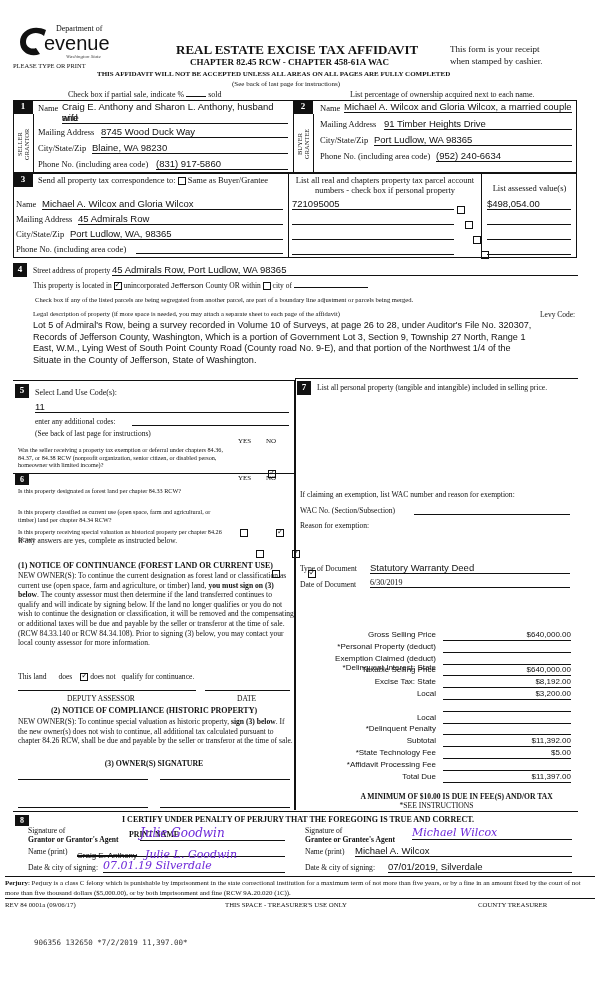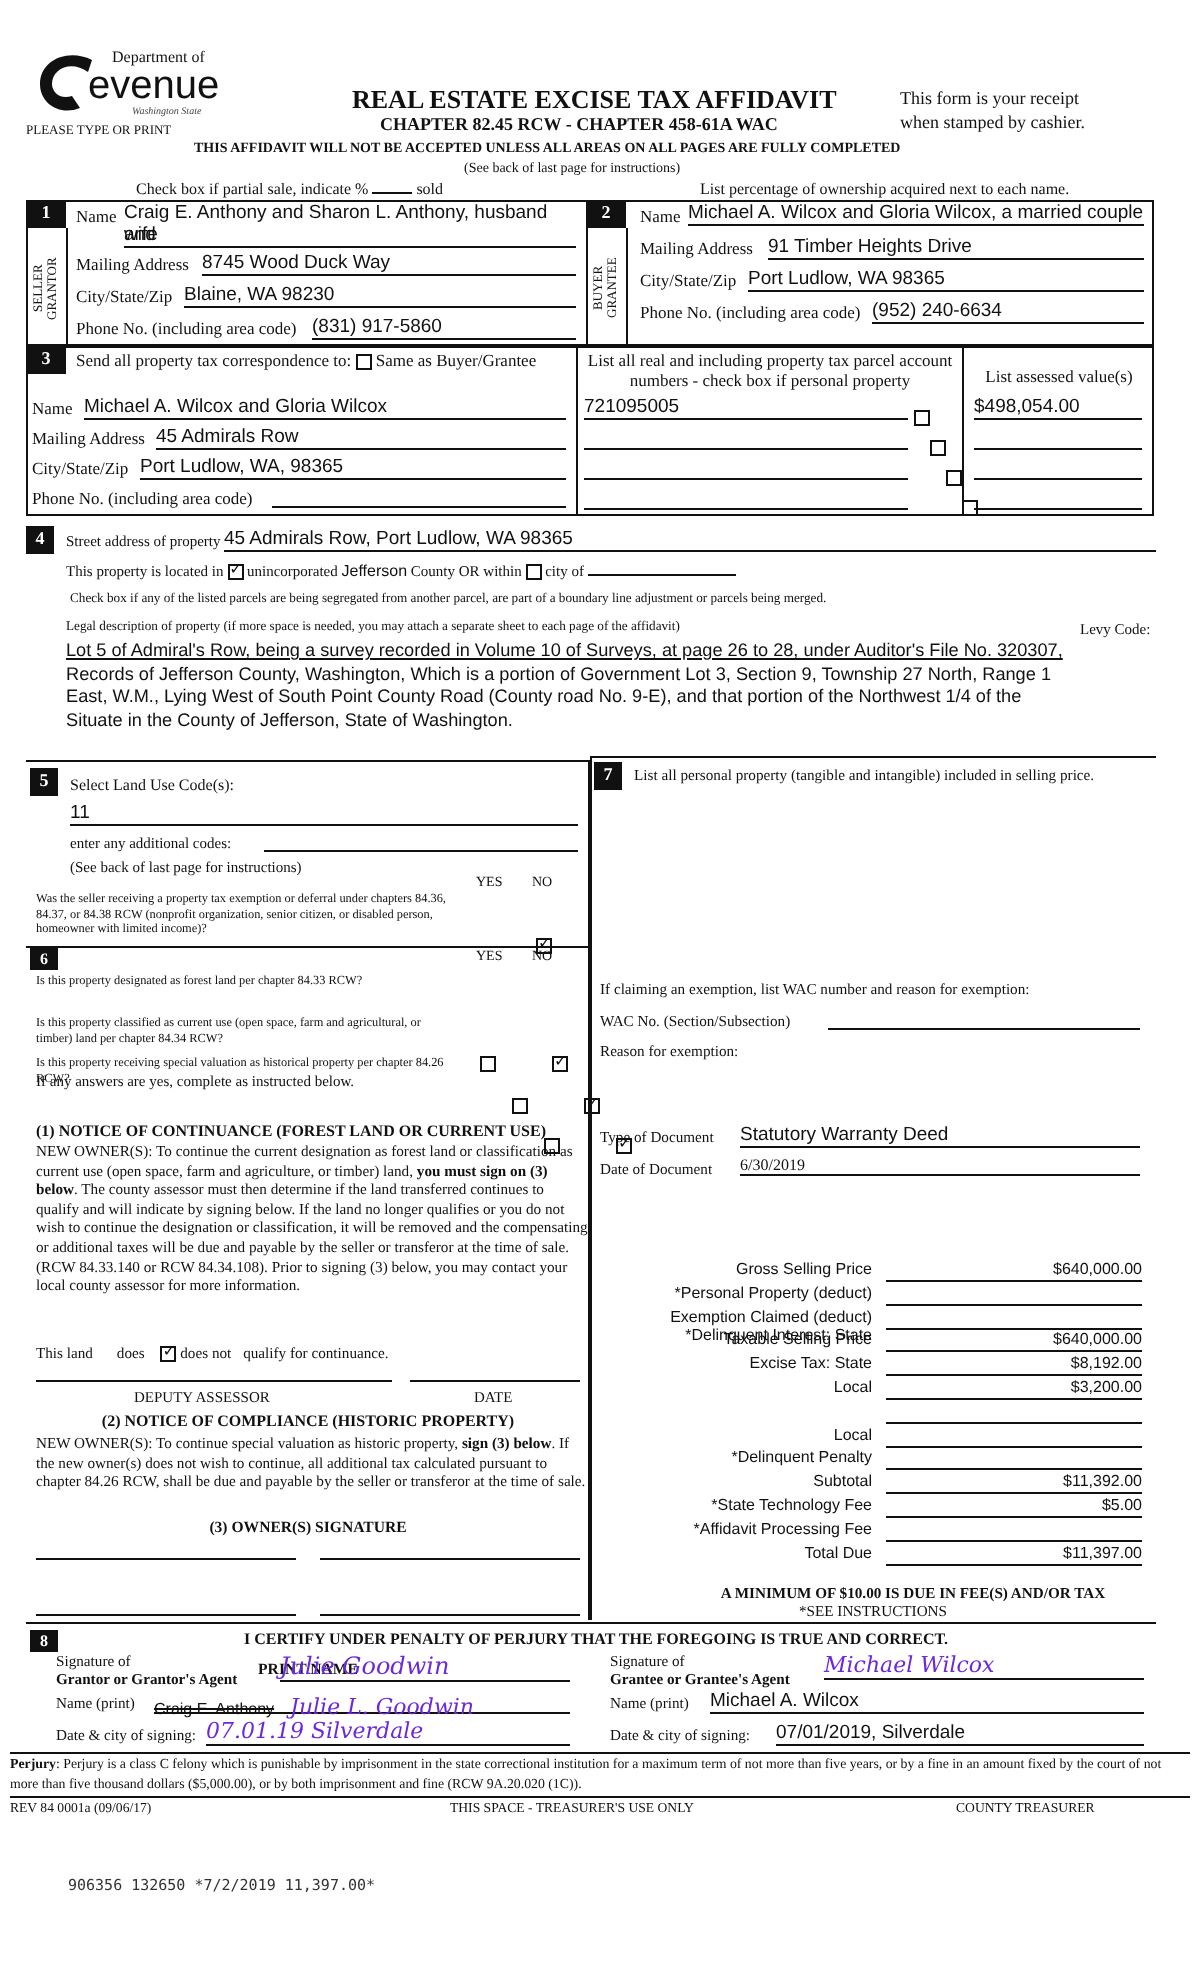--- a/index.html
+++ b/index.html
@@ -92,21 +92,21 @@
 <div class="row lbl" style="left:16px;top:199px;">Name</div>
 <div class="abs fill line" style="left:42px;top:198px;width:241px;">Michael A. Wilcox and Gloria Wilcox</div>
 <div class="row lbl" style="left:16px;top:214px;">Mailing Address</div>
 <div class="abs fill line" style="left:78px;top:213px;width:205px;">45 Admirals Row</div>
 <div class="row lbl" style="left:16px;top:229px;">City/State/Zip</div>
 <div class="abs fill line" style="left:70px;top:228px;width:213px;">Port Ludlow, WA, 98365</div>
 <div class="row lbl" style="left:16px;top:244px;">Phone No. (including area code)</div>
 <div class="abs fill line" style="left:136px;top:243px;width:147px;height:11px;"></div>
 
 <div class="abs center lbl" style="left:290px;top:175px;width:190px;line-height:10px;">
-  <div>List all real and including property tax parcel account</div>
+  <div>List all real and chapters property tax parcel account</div>
   <div>numbers - check box if personal property</div>
 </div>
 <div class="abs center lbl" style="left:482px;top:183px;width:95px;">List assessed value(s)</div>
 
 <div id="parcel-rows"><div class="abs fill line" style="left: 292px; top: 198px; width: 162px; height: 12px;">721095005</div><span class="cb abs" style="left: 457px; top: 200px;"></span><div class="abs fill line" style="left: 487px; top: 198px; width: 84px; height: 12px;">$498,054.00</div><div class="abs fill line" style="left: 292px; top: 213px; width: 162px; height: 12px;"></div><span class="cb abs" style="left: 457px; top: 215px;"></span><div class="abs fill line" style="left: 487px; top: 213px; width: 84px; height: 12px;"></div><div class="abs fill line" style="left: 292px; top: 228px; width: 162px; height: 12px;"></div><span class="cb abs" style="left: 457px; top: 230px;"></span><div class="abs fill line" style="left: 487px; top: 228px; width: 84px; height: 12px;"></div><div class="abs fill line" style="left: 292px; top: 243px; width: 162px; height: 12px;"></div><span class="cb abs" style="left: 457px; top: 245px;"></span><div class="abs fill line" style="left: 487px; top: 243px; width: 84px; height: 12px;"></div></div>
 
 
 <div class="badge" style="left:13px;top:263px;">4</div>
 <div class="row" style="left:33px;top:266px;font-size:7.5px;">Street address of property</div>
 <div class="abs fill line" style="left:112px;top:264px;width:466px;">45 Admirals Row, Port Ludlow, WA 98365</div>
@@ -117,21 +117,21 @@
   <span class="sans" style="font-size:8px;">Jefferson</span>
   <span>County OR within</span>
   <span class="cb"></span>
   <span>city of</span>
   <span style="display:inline-block;width:74px;border-bottom:1px solid #111;"></span>
 </div>
 <div class="row" style="left:35px;top:296px;font-size:6.6px;">Check box if any of the listed parcels are being segregated from another parcel, are part of a boundary line adjustment or parcels being merged.</div>
 <div class="row" style="left:33px;top:310px;font-size:6.6px;">Legal description of property (if more space is needed, you may attach a separate sheet to each page of the affidavit)</div>
 <div class="row" style="left:540px;top:310px;font-size:7.5px;">Levy Code:</div>
 <div id="legal-lines" class="abs fill" style="left:33px;top:320px;width:560px;line-height:11.5px;font-size:9.1px;">
-    <div style="white-space: nowrap; text-decoration: underline;">Lot 5 of Admiral's Row, being a survey recorded in Volume 10 of Surveys, at page 26 to 28, under Auditor's File No. 320307,</div>
+    <div style="white-space: nowrap;">Lot 5 of Admiral's Row, being a survey recorded in Volume 10 of Surveys, at page 26 to 28, under Auditor's File No. 320307,</div>
     <div style="white-space: nowrap;">Records of Jefferson County, Washington, Which is a portion of Government Lot 3, Section 9, Township 27 North, Range 1</div>
     <div style="white-space: nowrap;">East, W.M., Lying West of South Point County Road (County road No. 9-E), and that portion of the Northwest 1/4 of the</div>
     <div style="white-space: nowrap;">Situate in the County of Jefferson, State of Washington.</div>
   </div>
 
 
 <div class="box" style="left:13px;top:380px;width:282px;height:430px;border-left:none;border-bottom:none;"></div>
 <div class="badge" style="left:15px;top:384px;">5</div>
 <div class="row" style="left:35px;top:388px;font-size:8px;">Select Land Use Code(s):</div>
 <div class="abs fill line" style="left:35px;top:401px;width:254px;">11</div>

